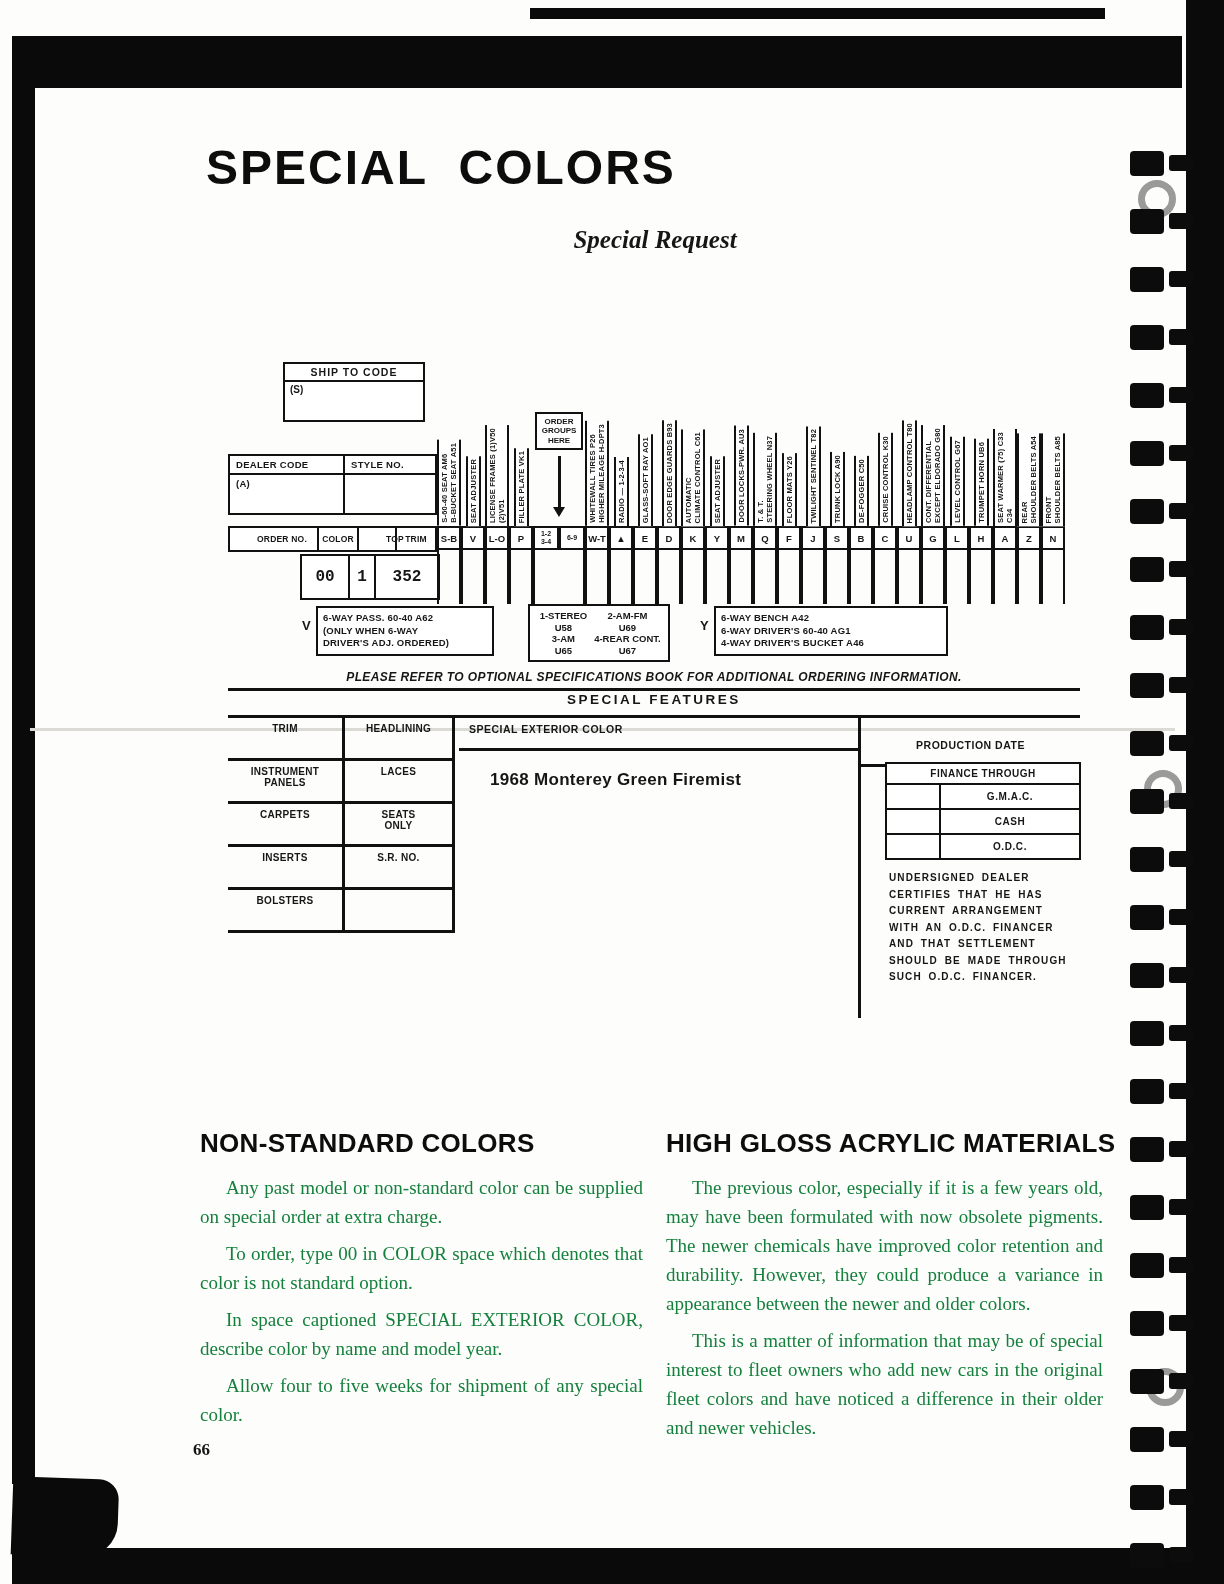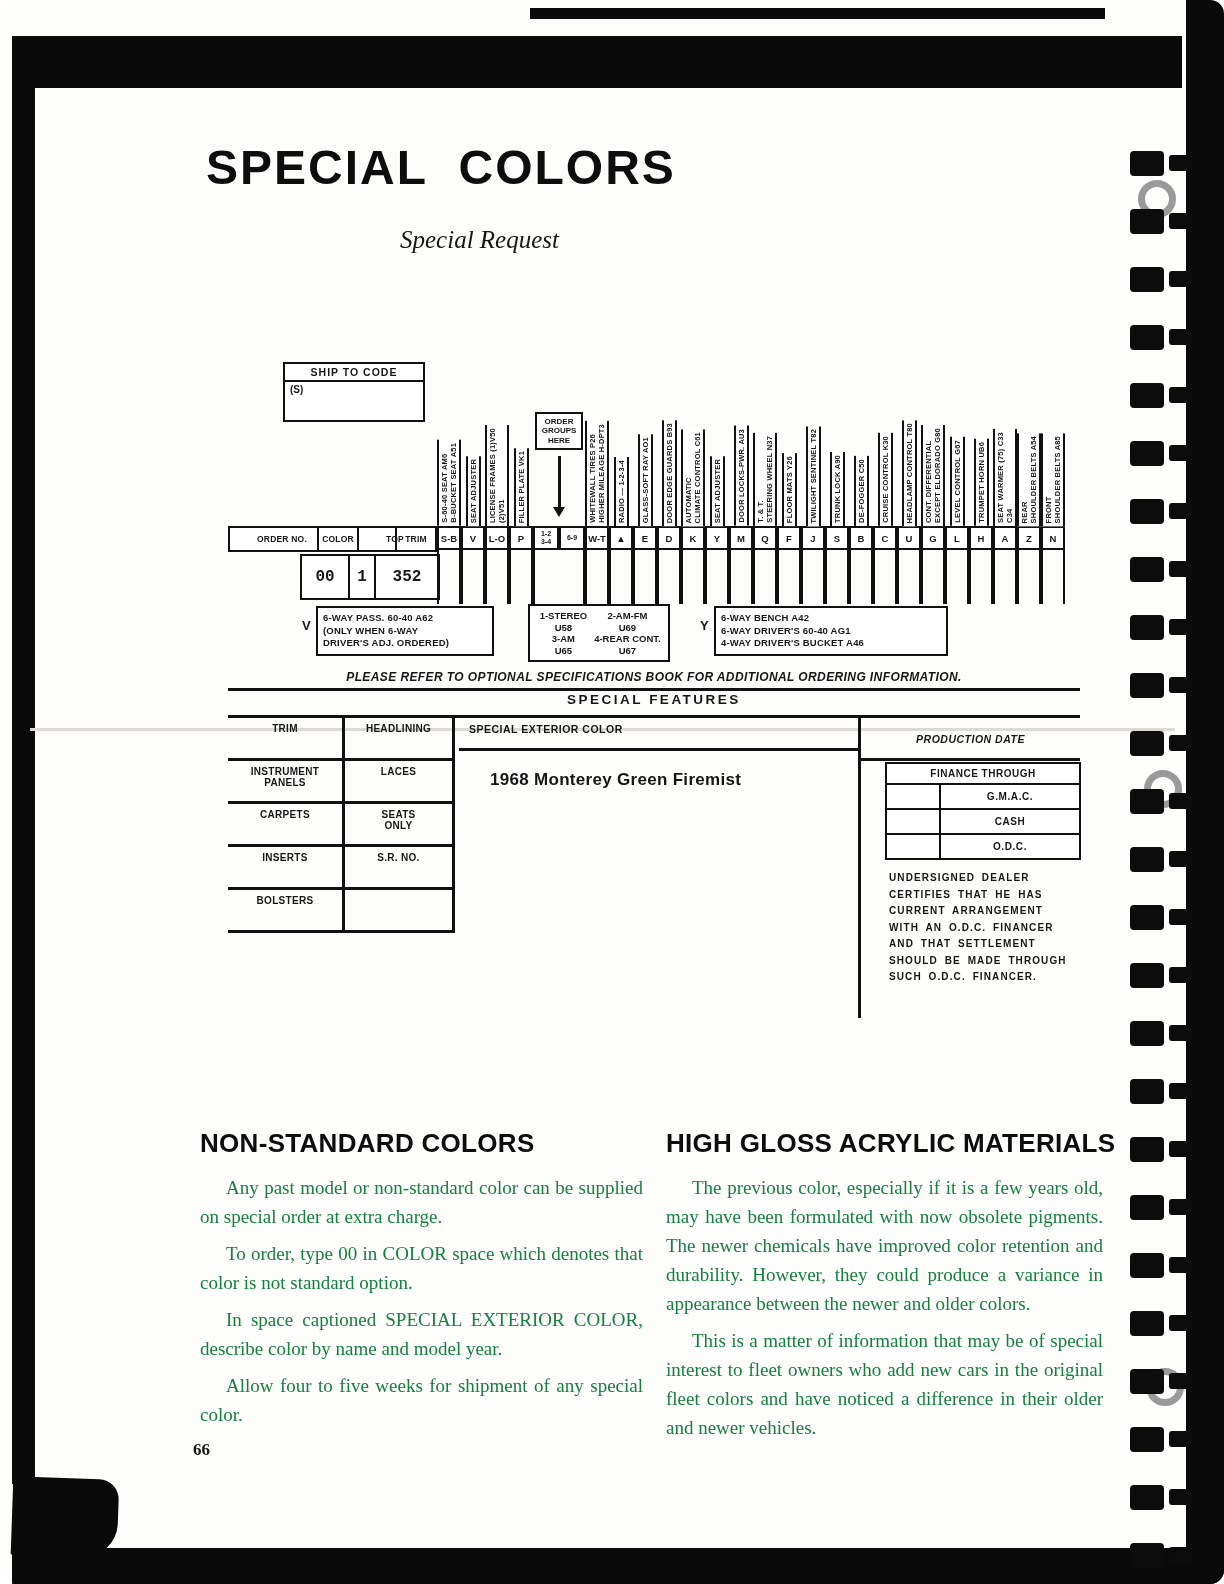--- a/index.html
+++ b/index.html
@@ -1,36 +1,36 @@
 <!DOCTYPE html>
 <html><head>
 <meta charset="utf-8">
 <style>
   html,body{margin:0;padding:0;background:#ffffff;}
   .page{position:relative;width:1224px;height:1584px;background:#fdfdfb;overflow:hidden;
-        font-family:"Liberation Sans",sans-serif;color:#161616;border-radius:14px;}
+        font-family:"Liberation Sans",sans-serif;color:#161616;}
 
   
   .frame{position:absolute;background:#0a0a0a;}
   .frame-topline{left:530px;top:8px;width:575px;height:11px;}
   .frame-top{left:12px;top:36px;width:1170px;height:52px;}
   .frame-left{left:12px;top:36px;width:23px;height:1448px;}
   .frame-right{left:1186px;top:0;width:38px;height:1584px;}
   .frame-bottom{left:12px;top:1548px;width:1212px;height:36px;}
   .frame-corner{left:12px;top:1478px;width:106px;height:78px;border-radius:0 20px 34px 0;transform:rotate(2deg);}
   .ring{position:absolute;width:38px;height:38px;border-radius:50%;border:7px solid #9a9a9a;box-sizing:border-box;background:transparent;}
   .clip{position:absolute;left:1130px;width:70px;height:26px;display:flex;align-items:center;gap:5px;}
   .clip-a{display:block;width:34px;height:25px;background:#0c0c0c;border-radius:4px;}
   .clip-b{display:block;width:24px;height:16px;background:#0c0c0c;border-radius:3px;}
   .scanline{position:absolute;left:30px;top:728px;width:1145px;height:3px;background:#dcdad4;}
 
   
   .title{position:absolute;left:206px;top:140px;font-size:48px;font-weight:900;letter-spacing:2px;word-spacing:16px;color:#0d0d0d;}
-  .subtitle{position:absolute;left:400px;top:226px;width:510px;
-            font-family:"Liberation Serif",serif;font-style:italic;font-weight:400;font-size:25px;}
+  .subtitle{position:absolute;left:400px;top:226px;width:510px;text-align:center;
+            font-family:"Liberation Serif",serif;font-style:italic;font-weight:700;font-size:25px;}
 
   
   .form{position:absolute;left:228px;top:358px;width:852px;height:690px;}
   .ship{position:absolute;left:55px;top:4px;width:142px;}
   .ship-label{border:2.5px solid #111;text-align:center;font-size:10.5px;font-weight:700;padding:2px 0;background:#fff;letter-spacing:1px;}
   .ship-value{border:2.5px solid #111;border-top:none;height:40px;font-size:10px;font-weight:700;padding:2px 5px;background:#fff;box-sizing:border-box;}
   .dealer{position:absolute;left:0;top:96px;width:209px;border:2.5px solid #111;background:#fff;box-sizing:border-box;}
   .dealer-row{display:flex;}
   .dealer-head{border-bottom:2.5px solid #111;}
   .dc{padding:3px 6px;font-size:9.5px;font-weight:700;box-sizing:border-box;letter-spacing:0.3px;}
@@ -80,21 +80,21 @@
   
   .sf{position:absolute;left:0;top:360px;width:100%;height:312px;}
   .trim-table{position:absolute;left:0;top:0;width:227px;border-right:3px solid #111;box-sizing:border-box;}
   .trow{display:flex;border-bottom:3px solid #111;height:43px;box-sizing:border-box;}
   .tcell{white-space:pre-line;font-size:10px;font-weight:700;text-align:center;padding-top:5px;line-height:11px;letter-spacing:0.3px;box-sizing:border-box;}
   .tleft{width:117px;border-right:3px solid #111;}
   .tright{flex:1;}
   .ext-header{position:absolute;left:231px;top:0;width:399px;border-bottom:3px solid #111;font-size:10.5px;font-weight:700;letter-spacing:0.5px;padding:5px 10px 13px;box-sizing:border-box;}
   .ext-value{position:absolute;left:262px;top:52px;font-size:17px;font-weight:800;letter-spacing:0.3px;}
   .right-block{position:absolute;left:630px;top:0;width:222px;height:300px;border-left:3px solid #111;box-sizing:border-box;}
-  .prod-header{border-bottom:3px solid #111;text-align:center;font-size:10.5px;font-weight:700;letter-spacing:0.5px;padding:15px 0 13px;font-style:italic;}
+  .prod-header{border-bottom:3px solid #111;text-align:center;font-size:10.5px;font-weight:700;letter-spacing:0.5px;padding:21px 0 13px;}
   .finance{position:absolute;left:24px;top:44px;width:196px;border:2.5px solid #111;background:#fff;box-sizing:border-box;}
   .fin-header{border-bottom:2.5px solid #111;text-align:center;font-size:10px;font-weight:700;padding:4px 0;letter-spacing:0.5px;}
   .fin-row{display:flex;border-bottom:2.5px solid #111;height:23px;}
   .fin-row:last-child{border-bottom:none;}
   .fin-spacer{width:52px;border-right:2.5px solid #111;}
   .fin-label{flex:1;text-align:center;font-size:10px;font-weight:700;line-height:23px;letter-spacing:0.6px;}
   .cert{position:absolute;left:28px;top:152px;width:190px;font-size:10px;font-weight:700;letter-spacing:1.1px;word-spacing:3px;line-height:16.5px;}
 
   
   .section{position:absolute;font-family:"Liberation Serif",serif;}
@@ -225,20 +225,30 @@
   <div class="title">SPECIAL COLORS</div>
   <div class="subtitle">Special Request</div>
 
   <div class="form">
 
     <div class="ship">
       <div class="ship-label">SHIP TO CODE</div>
       <div class="ship-value">(S)</div>
     </div>
 
+    <div class="dealer">
+      <div class="dealer-row dealer-head">
+        <div class="dc dc-left">DEALER CODE</div>
+        <div class="dc dc-right">STYLE NO.</div>
+      </div>
+      <div class="dealer-row dealer-body">
+        <div class="dc dc-left">(A)</div>
+        <div class="dc dc-right"></div>
+      </div>
+    </div>
 
     <div class="orderrow">
       <div class="oh oh0">ORDER NO.</div>
       <div class="oh oh1">COLOR</div>
       <div class="oh oh2">TOP</div>
       <div class="oh oh3">TRIM</div>
     </div>
 
     <div class="valuesrow">
       <div class="vc vc0">00</div>

